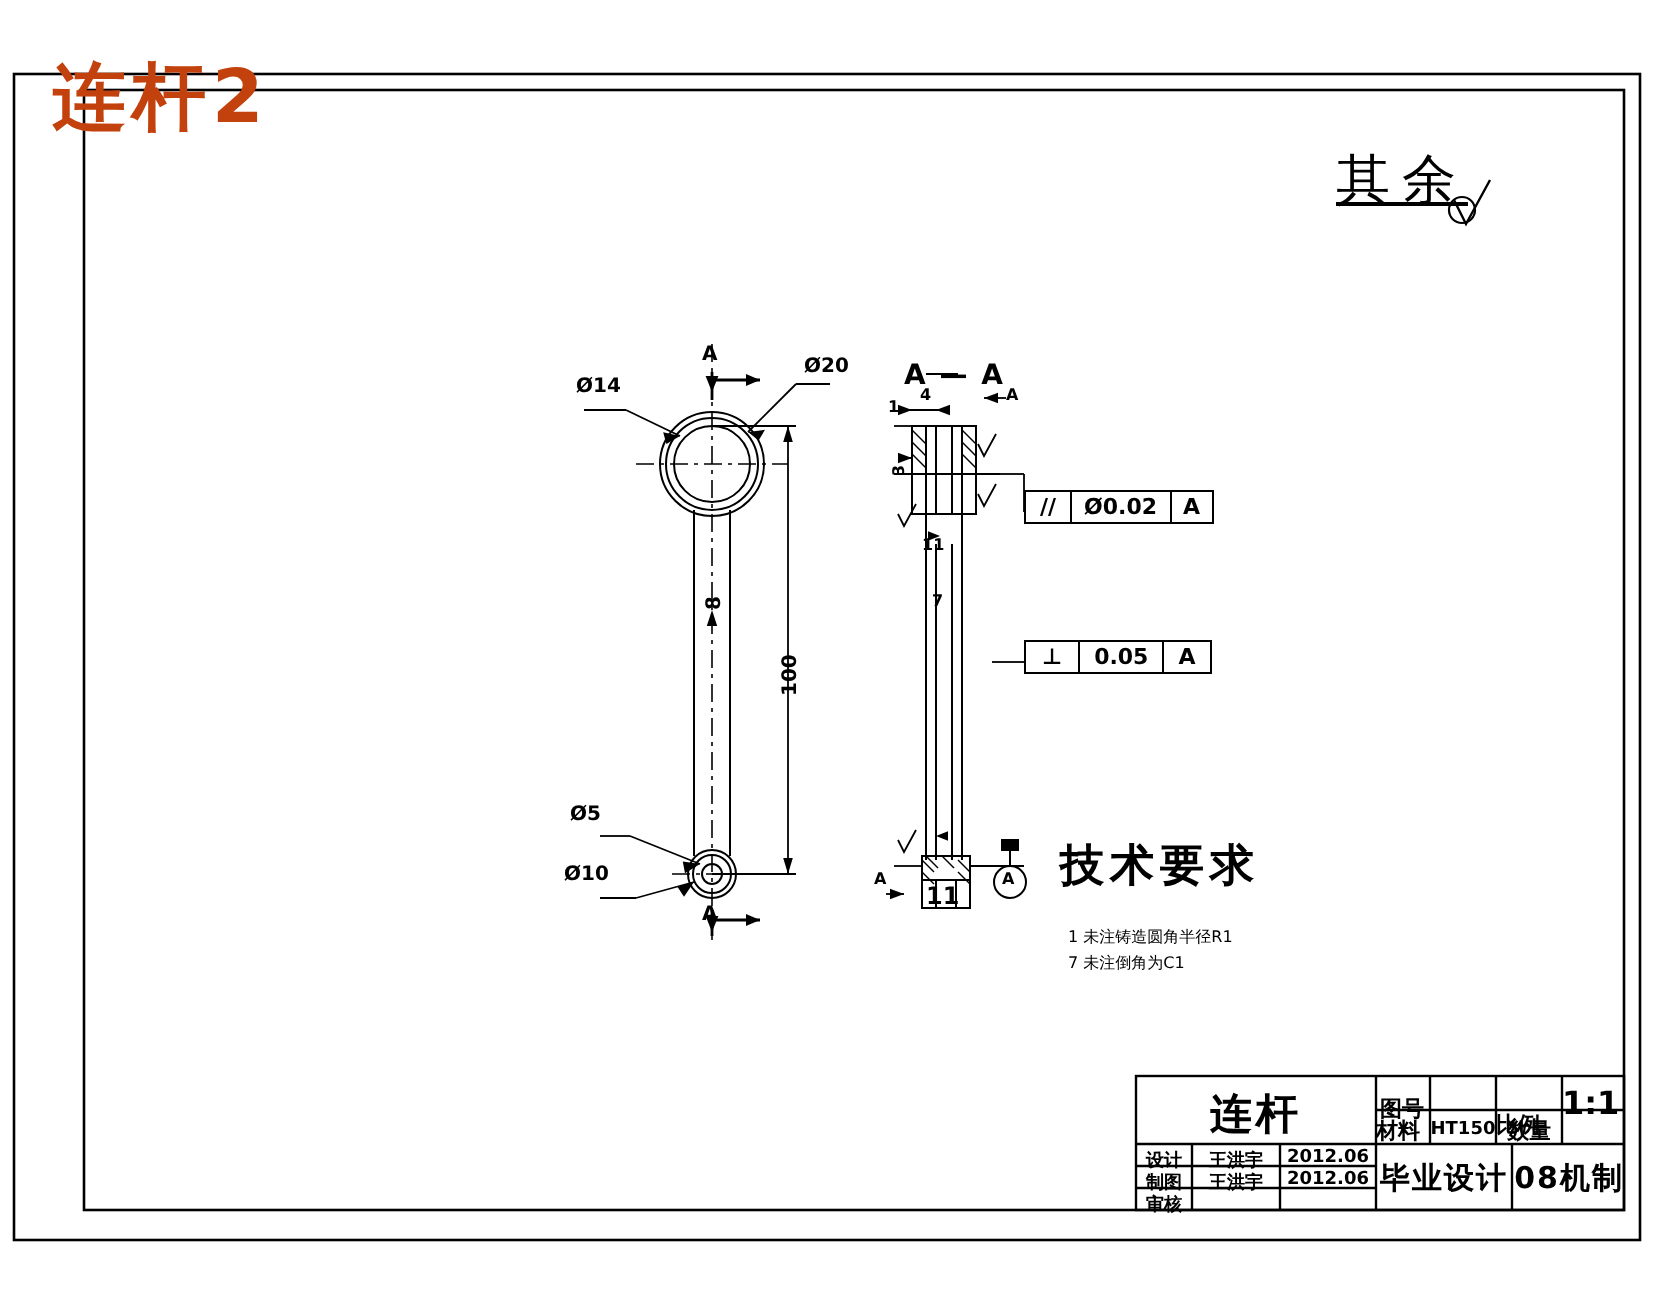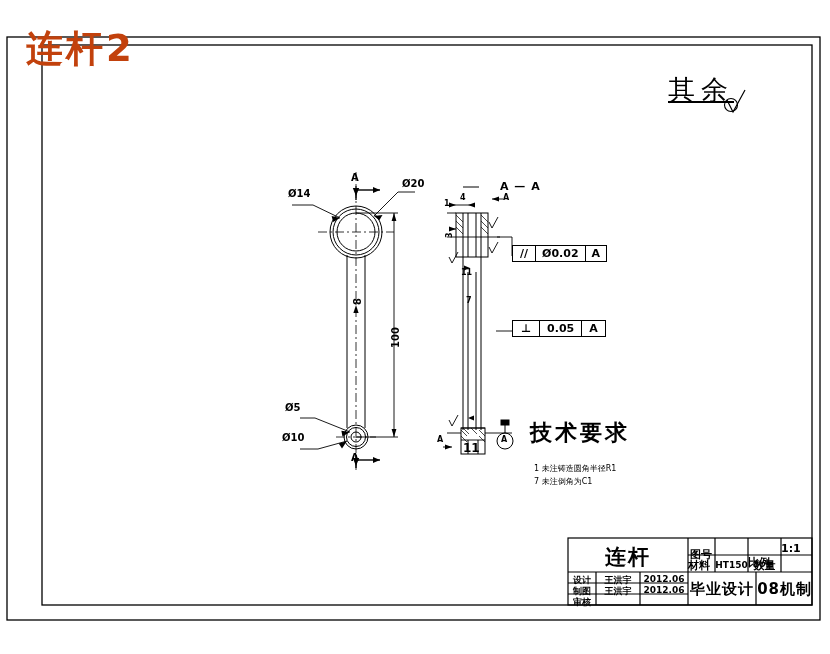--- a/index.html
+++ b/index.html
@@ -230,21 +230,21 @@
 
 <div class="dim" style="left:288px;top:188px;">Ø14</div>
 <div class="dim" style="left:402px;top:178px;">Ø20</div>
 <div class="dim" style="left:285px;top:402px;">Ø5</div>
 <div class="dim" style="left:282px;top:432px;">Ø10</div>
 <div class="dim rot90" style="left:352px;top:305px;">8</div>
 <div class="dim rot90" style="left:390px;top:348px;">100</div>
 <div class="dim" style="left:351px;top:172px;">A</div>
 <div class="dim" style="left:351px;top:452px;">A</div>
 
-<div class="dim" style="left:452px;top:180px;font-size:11px;letter-spacing:1px;margin-left:48px;">A — A</div>
+<div class="dim" style="left:452px;top:180px;font-size:14px;letter-spacing:1px;">A — A</div>
 <div class="dimsm" style="left:444px;top:199px;">1</div>
 <div class="dimsm" style="left:460px;top:193px;">4</div>
 <div class="dimsm" style="left:503px;top:193px;">A</div>
 <div class="dimsm rot90" style="left:445px;top:238px;">3</div>
 <div class="dimsm" style="left:461px;top:268px;">11</div>
 <div class="dimsm" style="left:466px;top:296px;">7</div>
 <div class="dim" style="left:463px;top:441px;font-size:12px;">11</div>
 <div class="dimsm" style="left:437px;top:435px;">A</div>
 <div class="dimsm" style="left:501px;top:435px;">A</div>
 
@@ -270,21 +270,21 @@
     </tr>
   </tbody>
     </table>
 </div>
 
 <div class="tb tb-name" style="left:568px;top:543px;width:120px;">连杆</div>
 
 <div class="tb tb-cn" style="left:688px;top:547px;width:26px;">图号</div>
 <div class="tb tb-sm" style="left:715px;top:542px;width:33px;"></div>
 <div class="tb tb-cn" style="left:748px;top:509px;width:14px;margin-top:46px;">比例</div>
-<div class="tb tb-sm" style="left:781px;top:542px;width:19px;font-size:11px;">1:1</div>
+<div class="tb tb-sm" style="left:781px;top:542px;width:19px;font-size:16px;">1:1</div>
 
 <div class="tb tb-cn" style="left:688px;top:558px;width:18px;">材料</div>
 <div class="tb tb-sm" style="left:715px;top:560px;width:33px;">HT150</div>
 <div class="tb tb-cn" style="left:748px;top:558px;width:33px;">数量</div>
 <div class="tb tb-sm" style="left:781px;top:560px;width:31px;"></div>
 
 <div class="tb tb-big" style="left:688px;top:580px;width:68px;">毕业设计</div>
 <div class="tb tb-big" style="left:756px;top:580px;width:56px;text-align:right;">08机制</div>
 
 <div class="tb tb-sm" style="left:568px;top:574px;width:28px;">设计</div>

